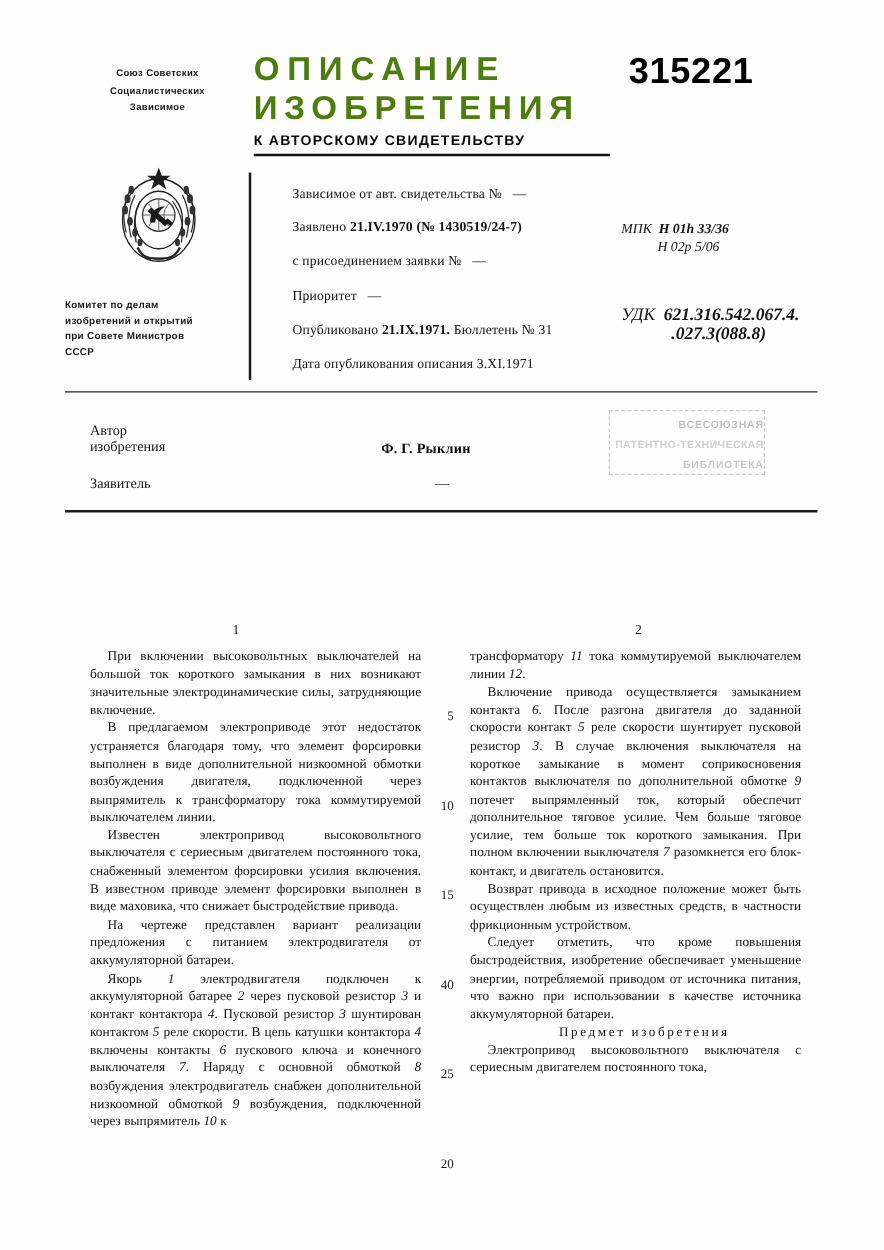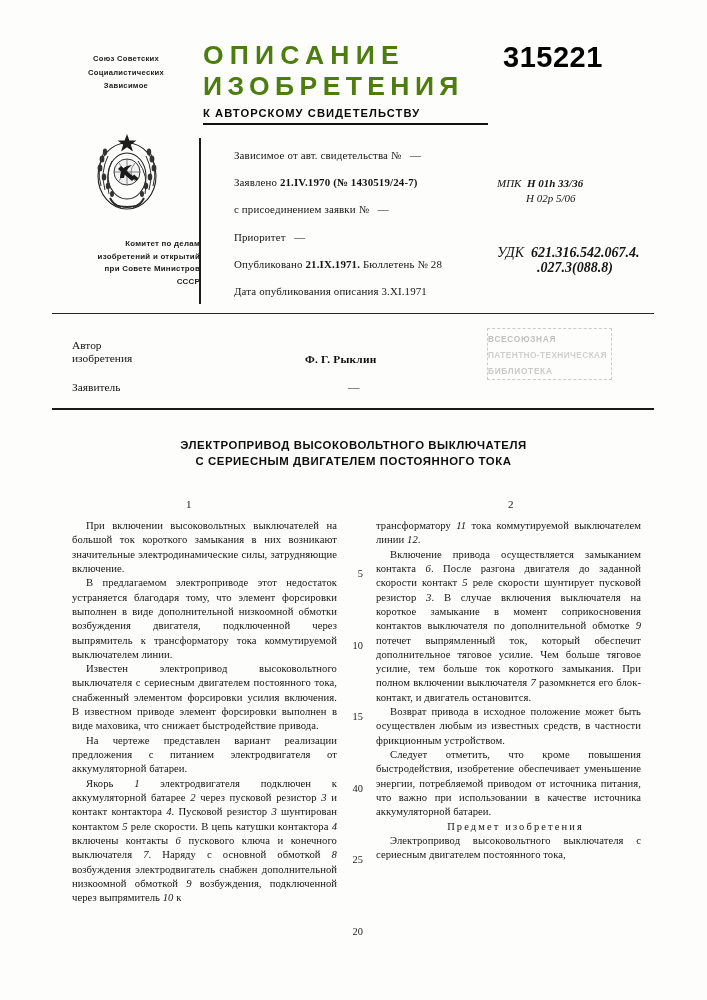--- a/index.html
+++ b/index.html
@@ -86,21 +86,21 @@
     position: absolute;
     left: 88px; top: 128px;
     width: 78px;
     height: 92px;
   }
   .emblem-wrap svg { display: block; }
   .committee {
     position: absolute;
     left: 52px; top: 238px;
     width: 148px;
-    text-align: right;
+    text-align: left;
     font-family: "Liberation Sans", "DejaVu Sans", sans-serif;
     font-size: 7.9px;
     font-weight: bold;
     line-height: 12.6px;
     letter-spacing: 0.25px;
     color: #1a1a1a;
   }
 
   
   .biblio-rule {
@@ -187,21 +187,21 @@
     position: absolute;
     left: 487px; top: 328px;
     width: 125px;
     height: 52px;
     border: 1px dashed #b9b9b9;
     color: #a9a9a9;
     font-family: "Liberation Sans", "DejaVu Sans", sans-serif;
     font-size: 8.3px;
     font-weight: bold;
     letter-spacing: 0.7px;
-    text-align: left;
+    text-align: right;
     line-height: 16px;
     padding-top: 2px;
     box-sizing: border-box;
     opacity: 0.72;
     filter: blur(0.35px);
   }
   .stamp div:nth-child(2) { color: #bdbdbd; letter-spacing: 0.4px; }
   .stamp div:nth-child(3) { color: #b5b5b5; }
 
   
@@ -360,21 +360,21 @@
       <span>с присоединением заявки №</span>
       &nbsp;&nbsp;<span>—</span>
     </div>
     <div class="row">
       <span>Приоритет</span>
       &nbsp;&nbsp;<span>—</span>
     </div>
     <div class="row">
       <span>Опубликовано</span>
       <b>21.IX.1971.</b>
-      <span>Бюллетень № 28</span>
+      <span>Бюллетень № 31</span>
     </div>
     <div class="row">Дата опубликования описания 3.XI.1971</div>
   </div>
 
   <div class="biblio-right">
     <div class="mpk-line">
       <span>МПК</span>
       &nbsp;<b>Н 01h 33/36</b>
     </div>
     <div class="mpk-line mpk-ind">
@@ -403,24 +403,20 @@
   <div class="applicant-dash">—</div>
 
   <div class="stamp">
     <div>ВСЕСОЮЗНАЯ</div>
     <div>ПАТЕНТНО-ТЕХНИЧЕСКАЯ</div>
     <div>БИБЛИОТЕКА</div>
   </div>
 
   <div class="hr-main2"></div>
 
-  <div class="doc-title">
-    <div>ЭЛЕКТРОПРИВОД ВЫСОКОВОЛЬТНОГО ВЫКЛЮЧАТЕЛЯ</div>
-    <div>С СЕРИЕСНЫМ ДВИГАТЕЛЕМ ПОСТОЯННОГО ТОКА</div>
-  </div>
 
   <div class="col-num left">1</div>
   <div class="col-num right">2</div>
 
   <div id="gutter-host">
       <div class="gutter-num" style="top: 568px;">5</div>
       <div class="gutter-num" style="top: 639.6px;">10</div>
       <div class="gutter-num" style="top: 711.2px;">15</div>
       <div class="gutter-num" style="top: 782.8px;">40</div>
       <div class="gutter-num" style="top: 854.4px;">25</div>

